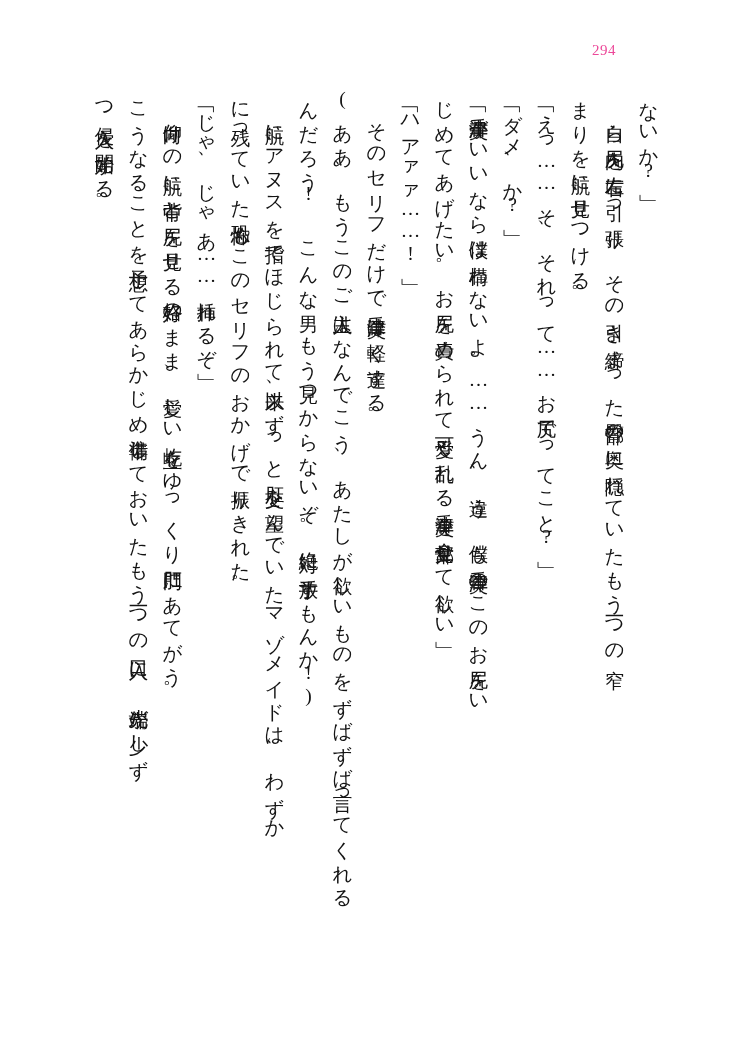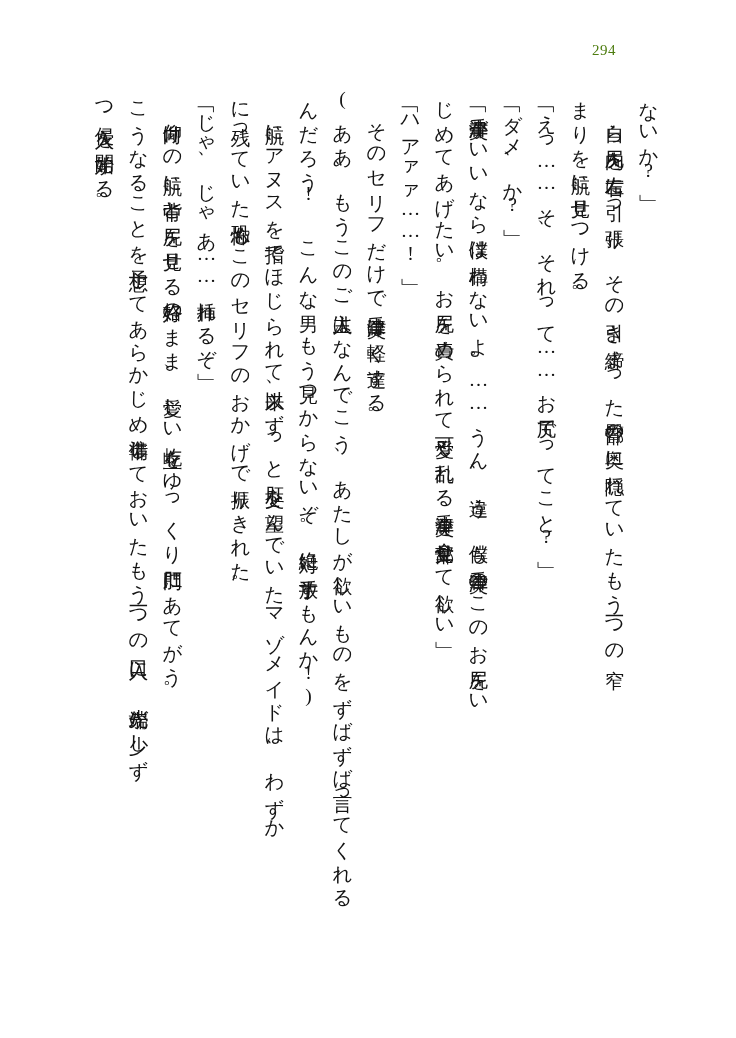--- a/index.html
+++ b/index.html
@@ -15,21 +15,21 @@
     overflow: hidden;
     font-family: "Liberation Serif", "DejaVu Serif", serif;
     color: #1a1a1a;
   }
   .page-number {
     position: absolute;
     top: 42px;
     right: 120px;
     font-size: 15px;
     letter-spacing: 0.5px;
-    color: #4d7c0f;
+    color: #ec4899;
     font-family: "Liberation Serif", "DejaVu Serif", serif;
     text-align: right;
   }
   
   .body-text {
     position: absolute;
     top: 88px;
     right: 78px;
     left: 72px;
     height: 880px;

